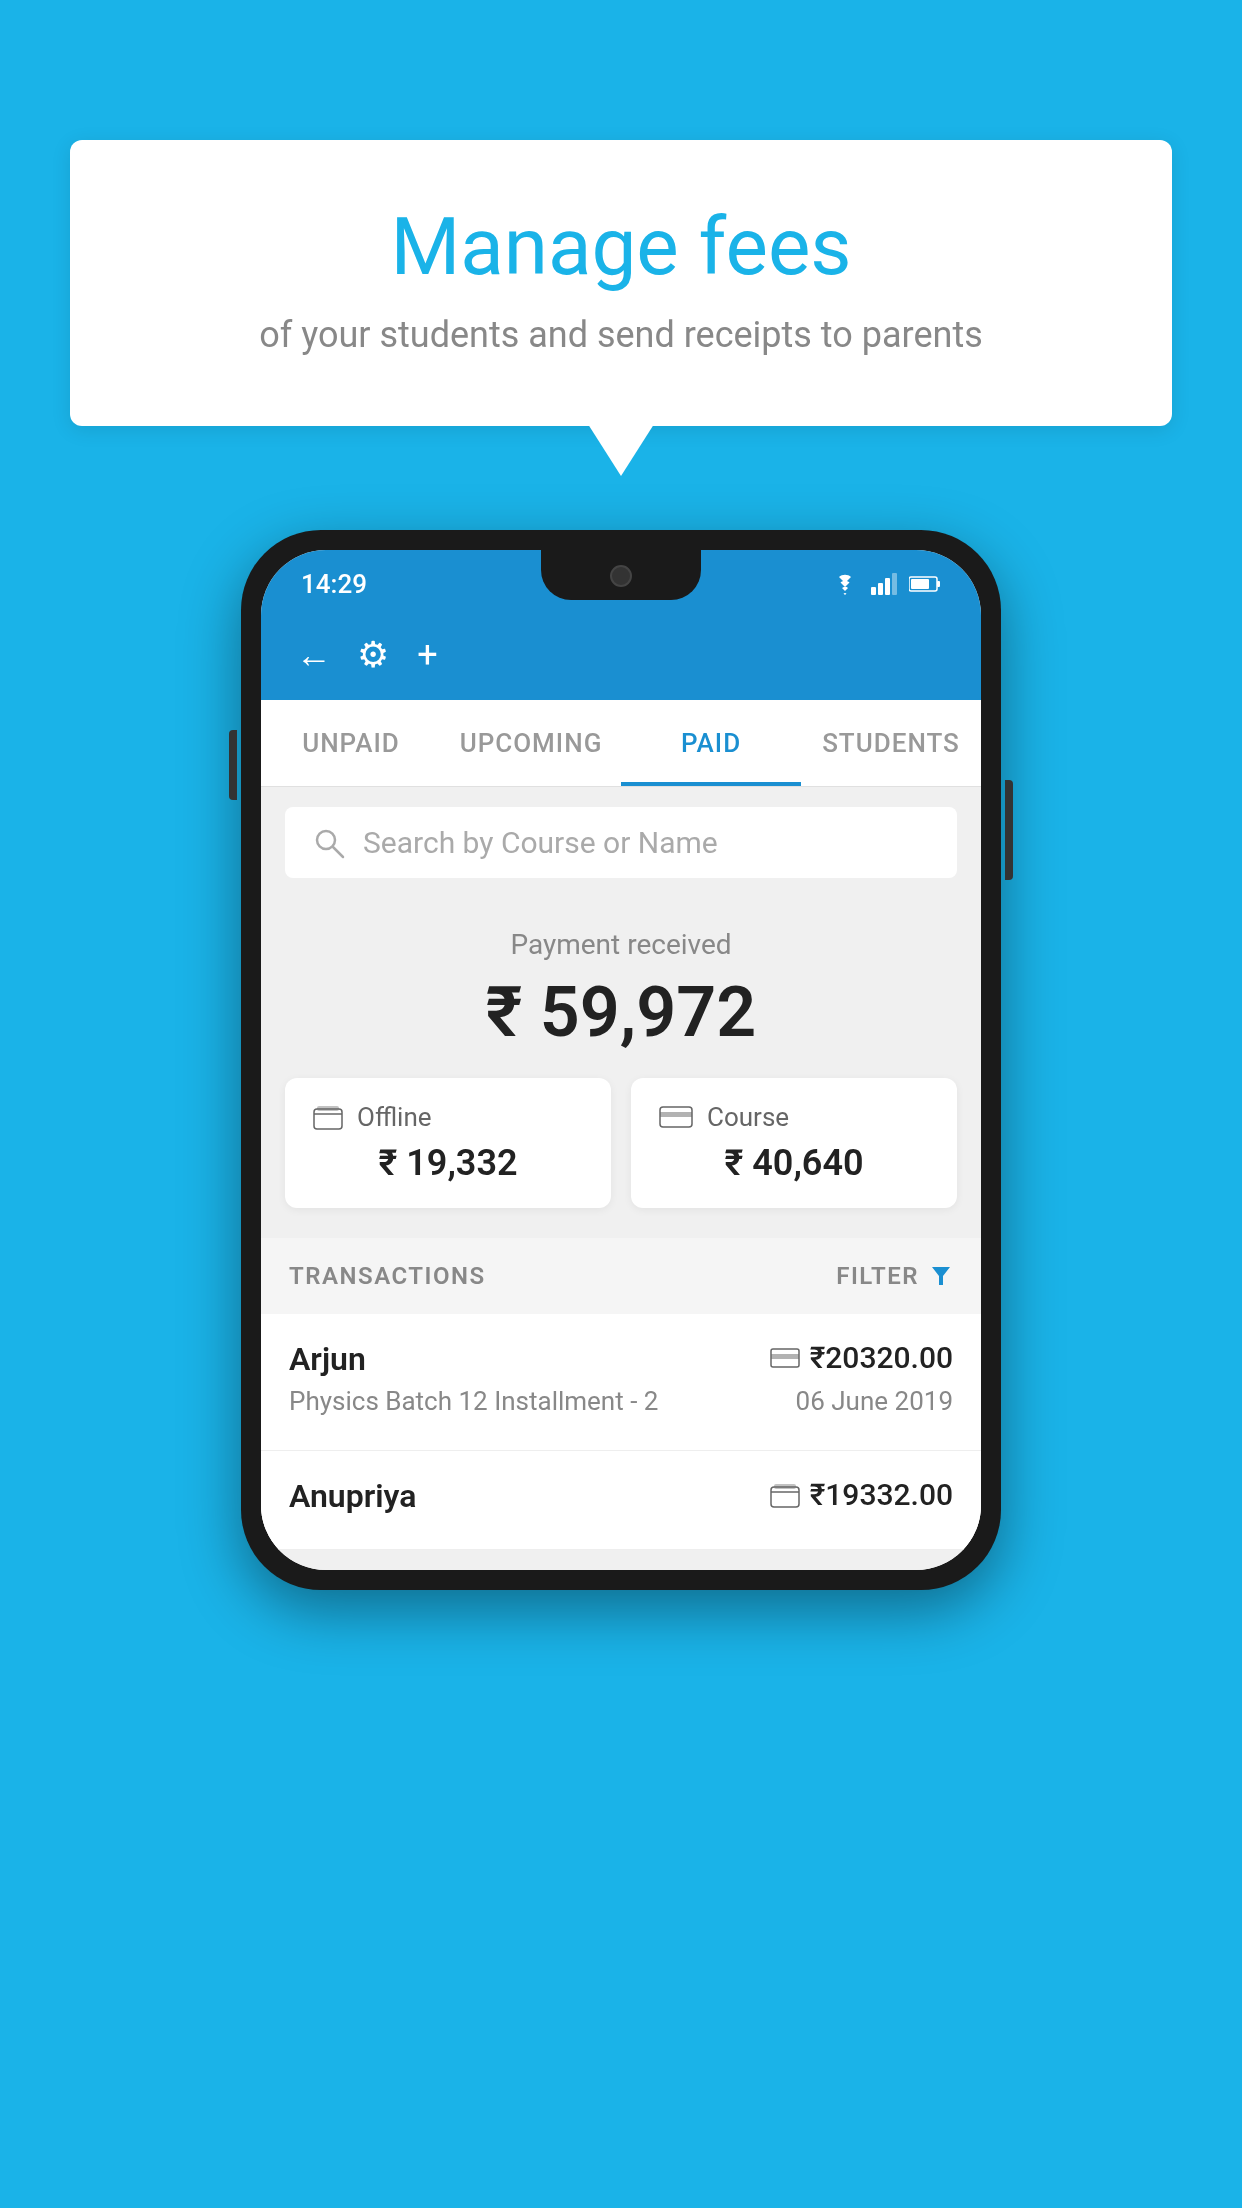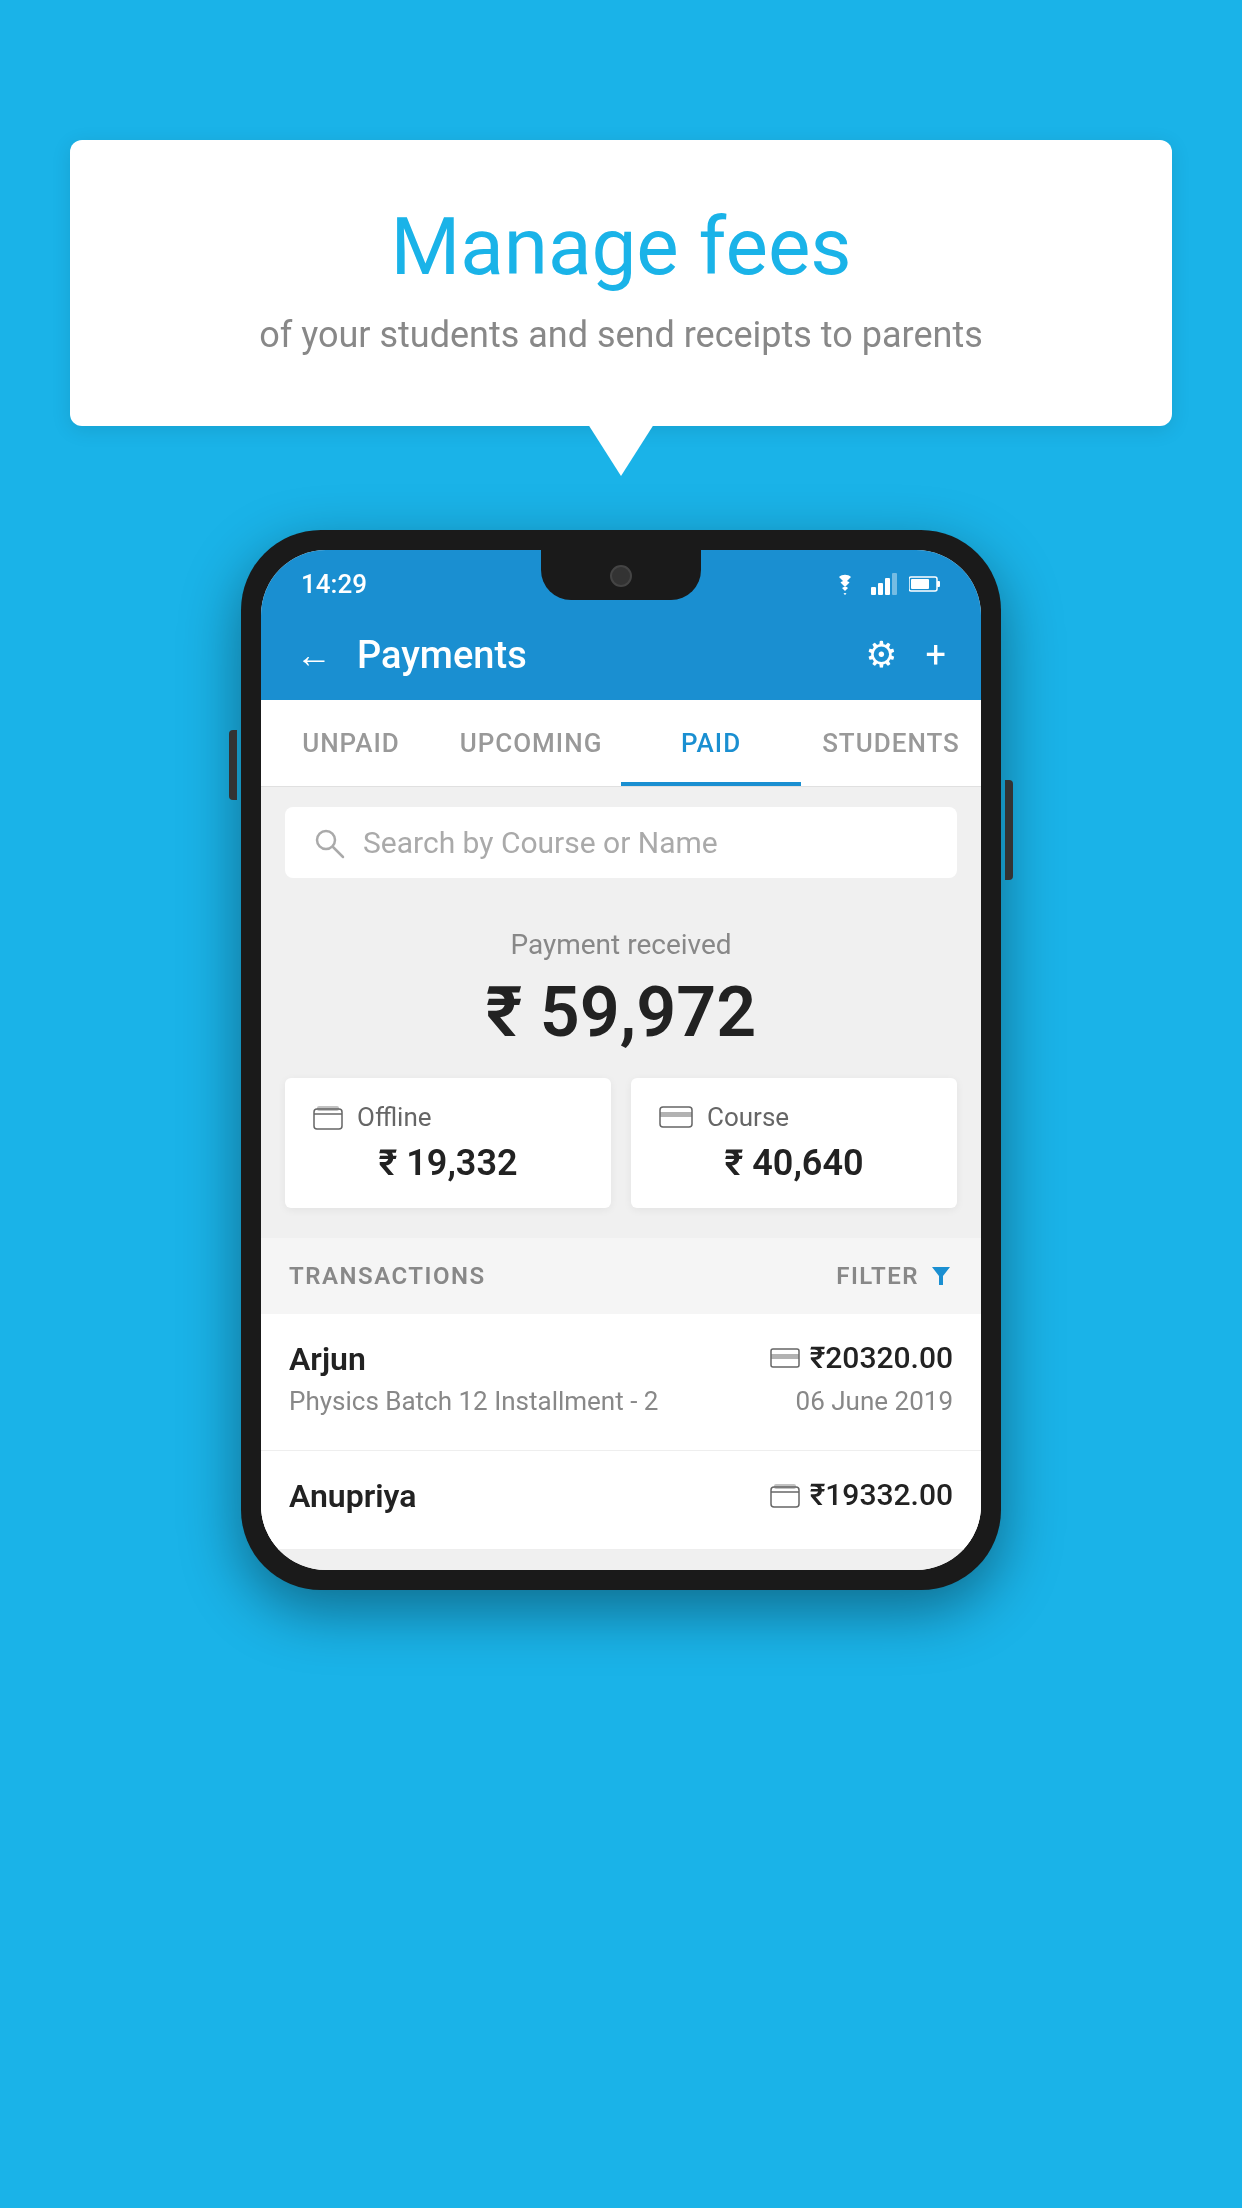--- a/index.html
+++ b/index.html
@@ -240,21 +240,21 @@
     .payment-cards {
       display: flex;
       gap: 20px;
       padding: 0 24px 30px;
       background: #f0f0f0;
     }
 
     .payment-card {
       flex: 1;
       background: white;
-      border-radius: 6px;
+      border-radius: 12px;
       padding: 24px 28px;
       box-shadow: 0 2px 8px rgba(0,0,0,0.06);
     }
 
     .payment-card-header {
       display: flex;
       align-items: center;
       gap: 14px;
       margin-bottom: 10px;
     }
@@ -404,21 +404,20 @@
           <svg width="32" height="18" viewBox="0 0 32 18" fill="white">
             <rect x="0" y="2" width="28" height="14" rx="2" stroke="white" stroke-width="1.5" fill="none"></rect>
             <rect x="28" y="6" width="3" height="6" rx="1" fill="white"></rect>
             <rect x="2" y="4" width="18" height="10" rx="1" fill="white"></rect>
           </svg>
         </div>
       </div>
 
       <div class="app-bar">
         <span class="back-arrow">←</span>
-        <span class="app-title">Payments</span>
         <div class="app-bar-actions">
           <span class="gear-icon">⚙</span>
           <span class="plus-icon">+</span>
         </div>
       </div>
 
       <div class="tabs">
         <div class="tab">
           <span>UNPAID</span>
         </div>

